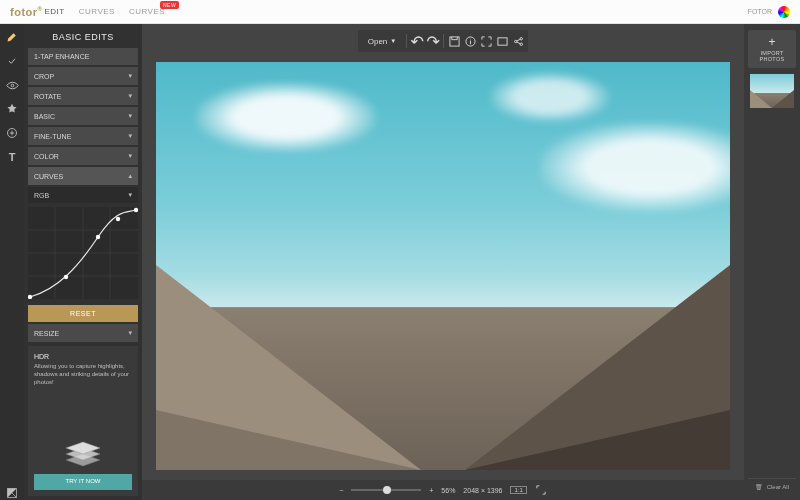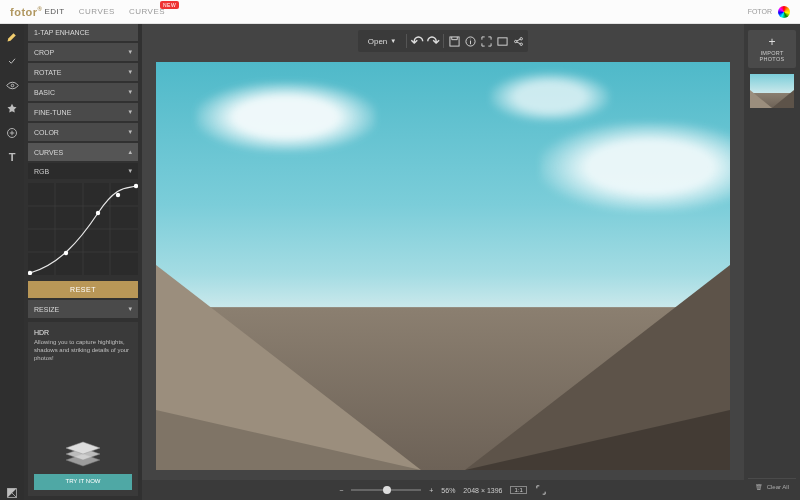--- a/index.html
+++ b/index.html
@@ -120,20 +120,21 @@
     <span class="ticon">
         <svg viewBox="0 0 16 16" width="12" height="12" fill="currentColor">
           <path d="M2 2h12v12H2z" fill="none" stroke="currentColor"></path>
           <path d="M2 2l12 12" stroke="currentColor"></path>
           <path d="M2 2h12L2 14z"></path>
         </svg>
       </span>
   </div>
 
   <div class="edits-panel">
+    <div class="panel-title">BASIC EDITS</div>
     <div class="accordion">
       <div class="acc-item">
           <span>1-TAP ENHANCE</span>
         </div>
       <div class="acc-item">
           <span>CROP</span>
           <span class="chev">▾</span>
         </div>
       <div class="acc-item">
           <span>ROTATE</span>

